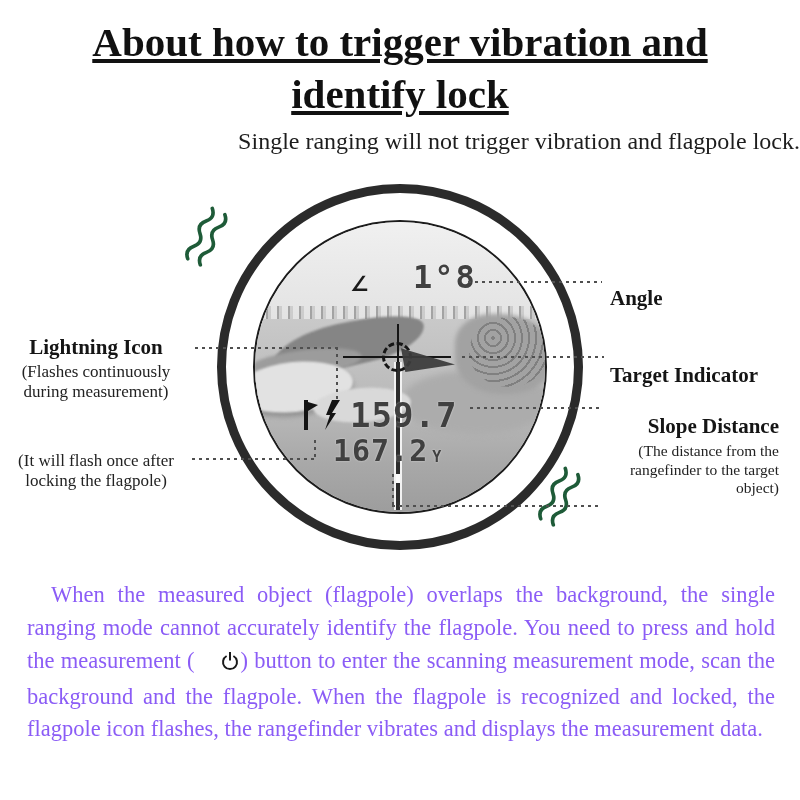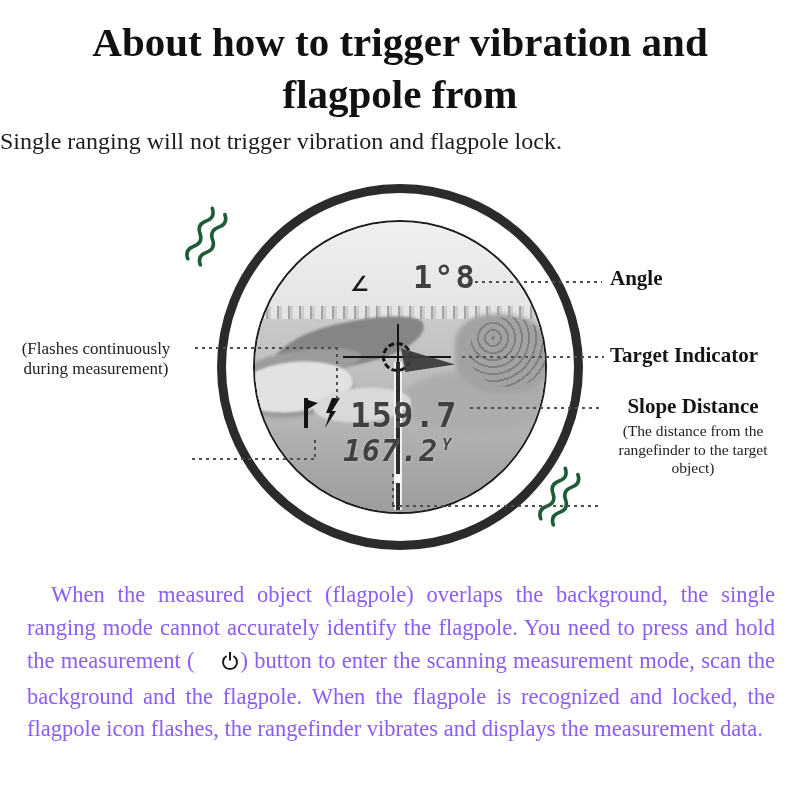--- a/index.html
+++ b/index.html
@@ -2,22 +2,22 @@
 <html><head>
 <meta charset="utf-8">
 <style>
   html,body{margin:0;padding:0;}
   body{
     width:800px;height:800px;position:relative;background:#ffffff;
     font-family:"Liberation Serif", serif;color:#1b1b1b;overflow:hidden;
   }
   
   .title{position:absolute;left:0;top:16px;width:800px;text-align:center;
-    font-size:41px;font-weight:700;line-height:1.28;color:#111;}
-  .subtitle{position:absolute;left:0;top:128px;width:800px;text-align:left;
+    font-size:41px;font-weight:700;line-height:1.28;color:#111;text-decoration:underline;}
+  .subtitle{position:absolute;left:0;top:128px;width:800px;text-align:right;
     font-size:24px;color:#1d1d1d;}
   
   .ring-outer{position:absolute;left:217px;top:184px;width:348px;height:348px;
     border:9px solid #2b2b2b;border-radius:50%;background:#ffffff;z-index:1;}
   .ring-inner{position:absolute;left:253px;top:220px;width:290px;height:290px;
     border:2px solid #1c1c1c;border-radius:50%;overflow:hidden;background:#dcdcdc;z-index:2;}
   .scene{position:absolute;inset:0;}
   .sky{position:absolute;top:0;left:0;right:0;height:104px;background:linear-gradient(#f0f0f0,#e2e2e2);}
   .treeline{position:absolute;top:84px;left:0;right:0;height:16px;
     background:repeating-linear-gradient(90deg, rgba(110,110,110,.55) 0 2px, rgba(150,150,150,.3) 2px 5px, rgba(0,0,0,0) 5px 11px);
@@ -49,52 +49,52 @@
   .angle-value{position:absolute;left:158px;top:36px;font-size:32px;letter-spacing:2px;}
   .cross-h{position:absolute;left:88px;top:134px;width:108px;height:2px;background:#151515;}
   .cross-v{position:absolute;left:142px;top:102px;width:2px;height:38px;background:#151515;}
   .cross-ring{position:absolute;left:127px;top:120px;width:30px;height:30px;border:3px dashed #161616;
     border-radius:50%;box-sizing:border-box;}
   .target-flag{position:absolute;left:146px;top:123px;width:54px;height:27px;background:#3b3b3b;
     clip-path:polygon(0 12%,100% 72%,8% 100%);opacity:.94;}
   .pole{position:absolute;left:139px;top:140px;width:4px;height:148px;background:#2c2c2c;
     border-left:2px solid #f2f2f2;border-right:2px solid #f2f2f2;}
   .pole-notch{position:absolute;left:141px;top:252px;width:4px;height:9px;background:#fafafa;}
-  .slope-row{position:absolute;left:48px;top:176px;display:flex;align-items:flex-start;}
+  .slope-row{position:absolute;left:48px;top:176px;display:flex;align-items:center;}
   .slope-value{font-size:34px;letter-spacing:1px;margin-left:10px;line-height:1;}
-  .sa-row{position:absolute;left:88px;top:214px;display:flex;align-items:flex-start;font-style:italic;}
+  .sa-row{position:absolute;left:78px;top:214px;display:flex;align-items:flex-end;}
   .sa-value{font-size:30px;letter-spacing:1px;line-height:1;}
   .sa-unit{font-size:15px;margin-left:4px;}
   .hud-icon{display:block;}
   
   .conn-h{position:absolute;height:2px;z-index:5;
     background:repeating-linear-gradient(90deg,#4f4f4f 0 3px,rgba(0,0,0,0) 3px 7px);}
   .conn-v{position:absolute;width:2px;z-index:5;
     background:repeating-linear-gradient(180deg,#4f4f4f 0 3px,rgba(0,0,0,0) 3px 7px);}
   
   .ann{position:absolute;z-index:6;}
   .ann-title{font-size:21px;font-weight:700;color:#151515;line-height:1.1;}
   .ann-desc{font-size:17px;color:#222;line-height:1.2;}
   .left-block{left:0;width:192px;text-align:center;}
-  .right-block{text-align:center;}
+  .right-block{text-align:right;margin-top:20px;}
   .slope-desc{font-size:15.5px;line-height:1.2;width:172px;margin-top:4px;}
   .sa-desc{font-size:15.5px;line-height:1.5;width:185px;margin-top:5px;}
   
   .squiggle{position:absolute;z-index:4;}
   
   .body-text{position:absolute;left:27px;top:579px;width:748px;font-size:22.5px;
     line-height:1.46;text-align:justify;text-indent:24px;color:#8b5cf6;}
   .power-icon{display:inline-block;vertical-align:-3px;margin:0 2px;}
 </style>
 </head>
 <body>
 
 <div class="title">
   <div>About how to trigger vibration and</div>
-  <div>flagpole from</div>
+  <div>identify lock</div>
 </div>
 <div class="subtitle">Single ranging will not trigger vibration and flagpole lock.</div>
 
 <div class="squiggle" style="left:189px;top:204px;transform:rotate(26deg);">
   <svg width="40" height="64" viewBox="0 0 40 64">
     <path d="M10,62 q-7,-7 0,-14 q7,-7 0,-14 q-7,-7 0,-14 q7,-7 0,-14" fill="none" stroke="#1e5b38" stroke-width="3.6" stroke-linecap="round"></path>
     <path d="M24,62 q-7,-7 0,-14 q7,-7 0,-14 q-7,-7 0,-14 q7,-7 0,-14" fill="none" stroke="#1e5b38" stroke-width="3.6" stroke-linecap="round"></path>
   </svg>
 </div>
 <div class="squiggle" style="left:542px;top:464px;transform:rotate(26deg);">
@@ -149,23 +149,25 @@
 <div class="conn-v" style="left:336px;top:347px;height:55px;"></div>
 <div class="conn-h" style="left:192px;top:458px;width:124px;"></div>
 <div class="conn-v" style="left:314px;top:440px;height:18px;"></div>
 <div class="conn-h" style="left:468px;top:281px;width:134px;"></div>
 <div class="conn-h" style="left:462px;top:356px;width:142px;"></div>
 <div class="conn-h" style="left:470px;top:407px;width:132px;"></div>
 <div class="conn-v" style="left:392px;top:474px;height:32px;"></div>
 <div class="conn-h" style="left:392px;top:505px;width:210px;"></div>
 
 <div class="ann left-block" style="top:336px;">
+  <div class="ann-title">Lightning Icon</div>
   <div class="ann-desc" style="margin-top:3px;">(Flashes continuously during measurement)</div>
 </div>
 <div class="ann left-block" style="top:447px;">
+  <div class="ann-desc" style="margin-top:4px;">(It will flash once after locking the flagpole)</div>
 </div>
 
 <div class="ann right-block" style="left:610px;top:267px;">
   <div class="ann-title">Angle</div>
 </div>
 <div class="ann right-block" style="left:610px;top:344px;">
   <div class="ann-title">Target Indicator</div>
 </div>
 <div class="ann right-block" style="left:607px;top:395px;">
   <div class="ann-title">Slope Distance</div>

